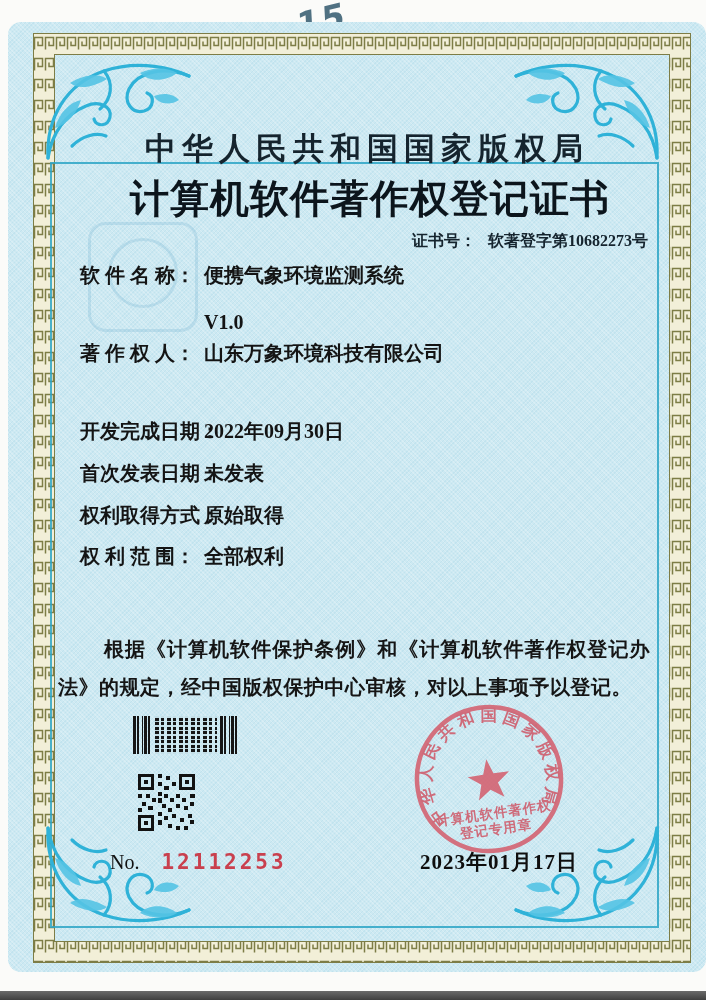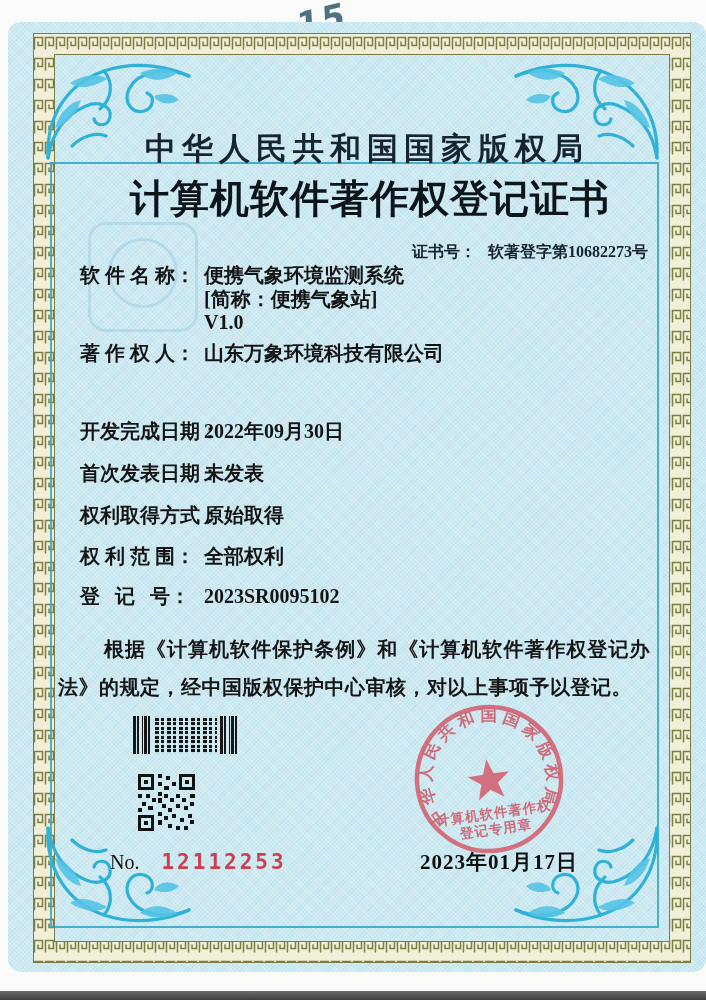--- a/index.html
+++ b/index.html
@@ -46,21 +46,21 @@
     font-size:31px;font-weight:bold;color:#15242e;letter-spacing:6px;
     text-indent:20px;white-space:nowrap;
   }
   .cert-title{
     position:absolute;left:0;top:150px;width:100%;text-align:center;
     font-size:39px;font-weight:bold;color:#0c151c;letter-spacing:1px;
     text-indent:14px;white-space:nowrap;padding-left:6px;
   }
   .cert-no{
     position:absolute;right:58px;top:209px;
-    font-size:16px;font-weight:bold;color:#15242e;white-space:pre;margin-top:11px;
+    font-size:16px;font-weight:bold;color:#15242e;white-space:pre;
   }
   .cert-no .lbl{margin-right:12px;}
   .frow{position:absolute;left:72px;font-size:20px;font-weight:bold;color:#141414;white-space:pre;}
   .frow .flabel{display:inline-block;width:124px;}
   .fextra{position:absolute;left:196px;font-size:20px;font-weight:bold;color:#141414;white-space:pre;}
   .statement{
     position:absolute;left:50px;top:608px;width:592px;
     font-size:20px;font-weight:bold;color:#151515;line-height:38px;
     text-indent:2.3em;letter-spacing:.5px;text-align:justify;
   }
@@ -136,30 +136,28 @@
         <use href="#flo"></use>
       </svg>
 
     <div class="watermark"></div>
 
     <div class="authority">中华人民共和国国家版权局</div>
     <div class="cert-title">计算机软件著作权登记证书</div>
     <div class="cert-no"><span class="lbl">证书号：</span><span>软著登字第10682273号</span></div>
 
     <div class="frow" style="top:240px"><span class="flabel">软 件 名 称：</span><span>便携气象环境监测系统</span></div>
-    <div class="fextra" style="top:264px">[简称：便携气象站]</div>
     <div class="fextra" style="top:289px">V1.0</div>
 
     <div class="frow" style="top:318px"><span class="flabel">著 作 权 人：</span><span>山东万象环境科技有限公司</span></div>
 
     <div class="frow" style="top:396px"><span class="flabel">开发完成日期：</span><span>2022年09月30日</span></div>
     <div class="frow" style="top:438px"><span class="flabel">首次发表日期：</span><span>未发表</span></div>
     <div class="frow" style="top:480px"><span class="flabel">权利取得方式：</span><span>原始取得</span></div>
     <div class="frow" style="top:521px"><span class="flabel">权 利 范 围：</span><span>全部权利</span></div>
-    <div class="frow" style="top:561px"><span class="flabel">登   记   号：</span><span>2023SR0095102</span></div>
 
     <div class="statement">根据《计算机软件保护条例》和《计算机软件著作权登记办法》的规定，经中国版权保护中心审核，对以上事项予以登记。</div>
 
     <div class="barcode">
       <div class="bc-side"></div>
       <div class="bc-mid"></div>
       <div class="bc-side"></div>
     </div>
 
     <svg class="qr" width="57" height="57" xmlns="http://www.w3.org/2000/svg">

